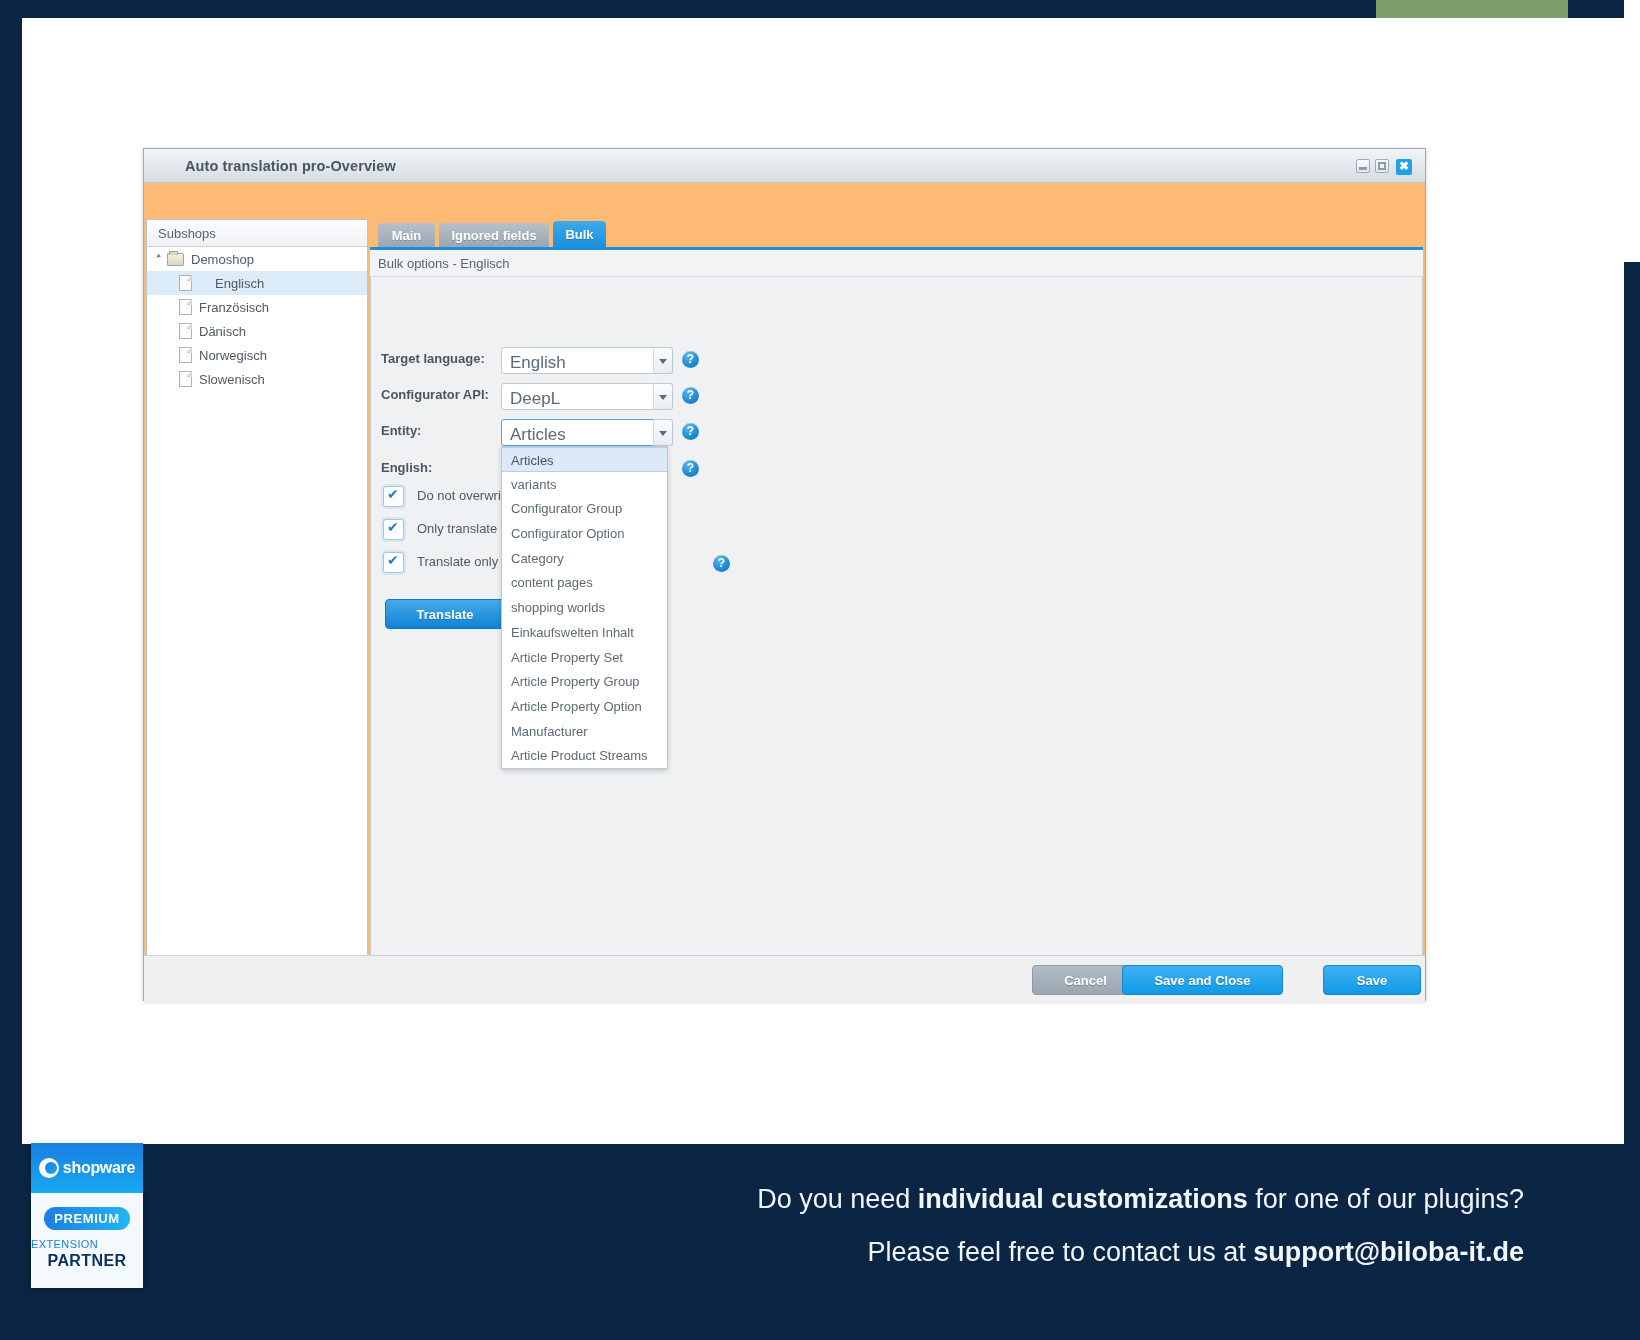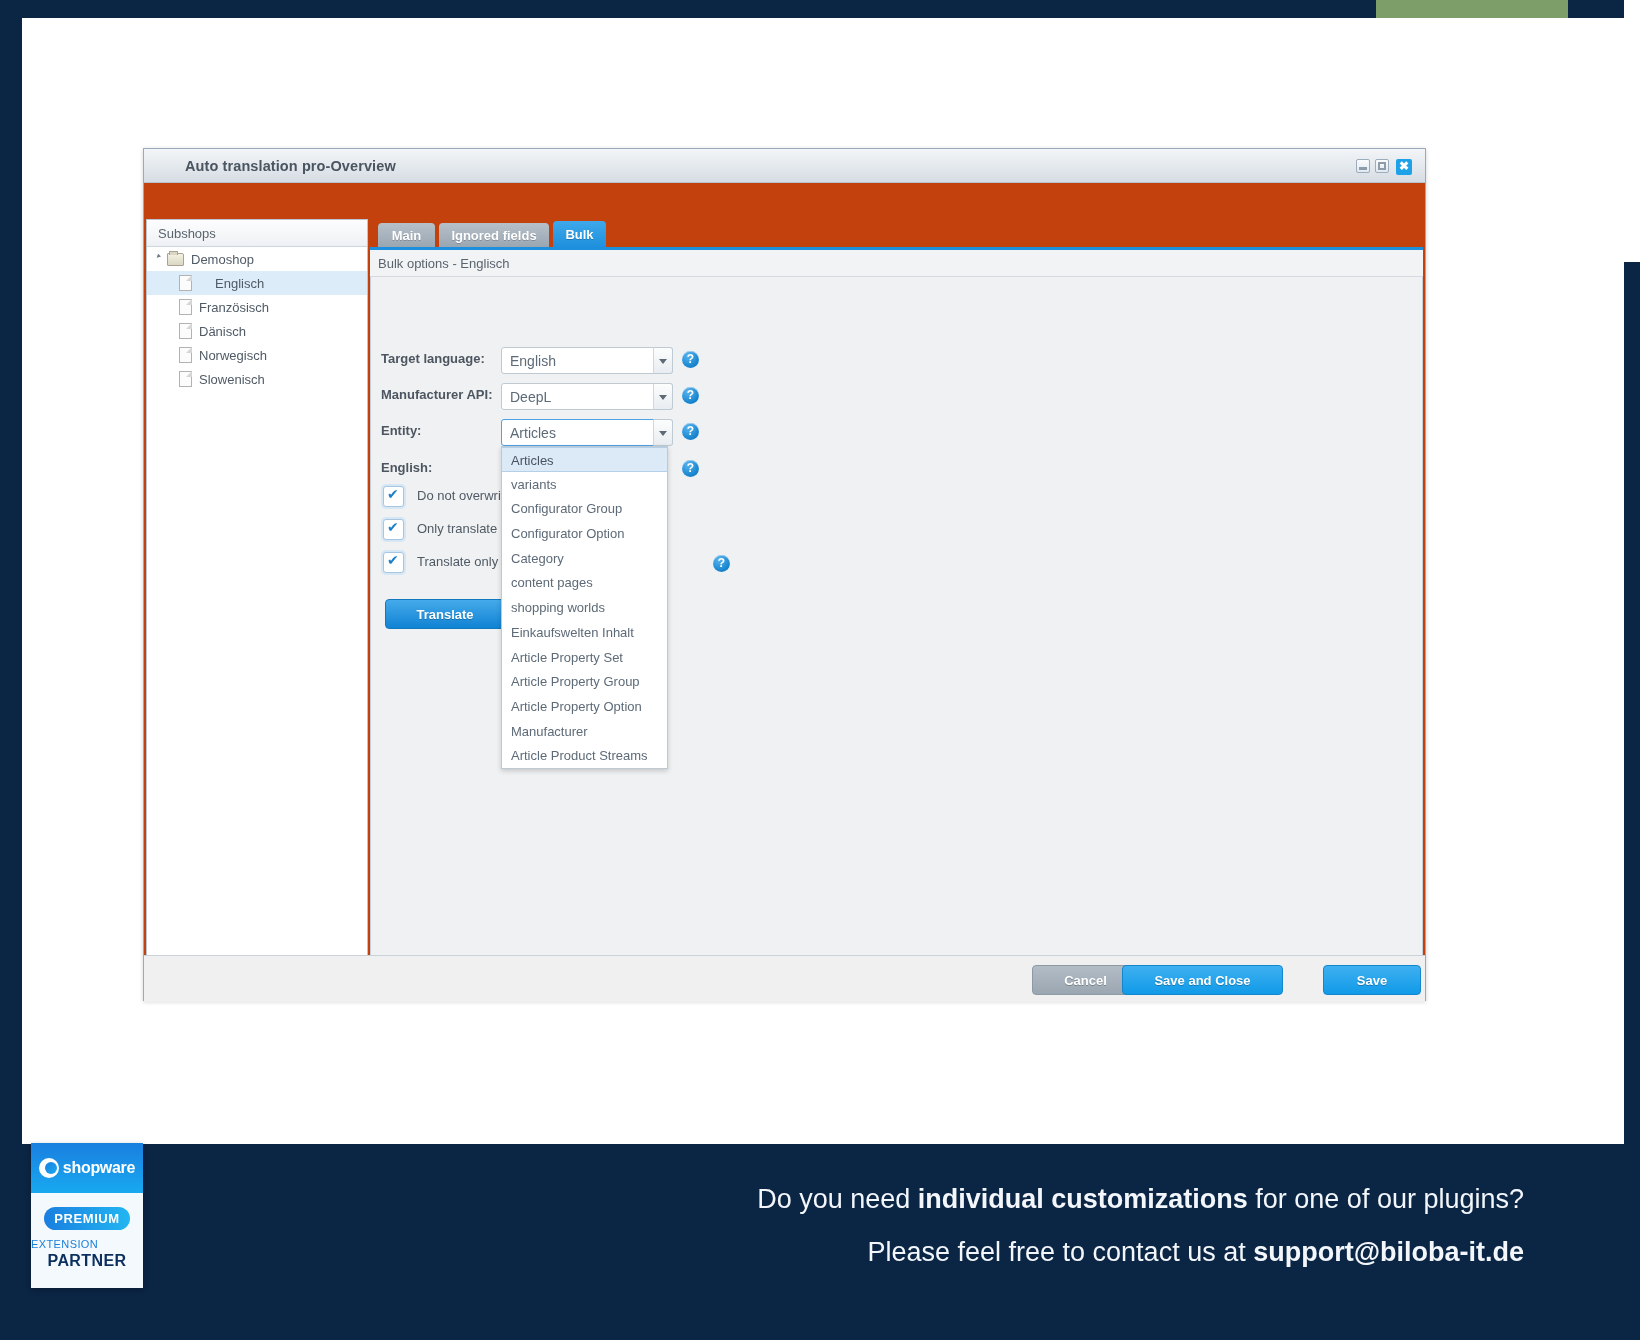--- a/index.html
+++ b/index.html
@@ -74,21 +74,21 @@
   }
   .win-btn span {
     position:absolute; left:2px; right:2px; bottom:2px; height:3px;
     background:#8c9cab;
   }
   #win-max span { top:2px; bottom:2px; height:auto; border:2px solid #8c9cab; background:none; }
 
   
   #window-body {
     position: relative; height: 819px;
-    background: #c2410c;
+    background: #fdba74;
   }
   #subshops-panel {
     position: absolute; left: 2px; top: 36px;
     width: 222px; height: 774px;
     background: #ffffff;
     border: 1px solid #b9c5d0;
   }
   #subshops-header {
     height: 27px;
     background: linear-gradient(to bottom,#fdfdfe,#eef1f4);
@@ -170,21 +170,21 @@
   .field-row { position: absolute; left: 0; width: 100%; height: 28px; }
   .field-label {
     position: absolute; left: 10px; top: 4px;
     font-size: 13px; font-weight: bold; color: #4c5661;
   }
   .field-input {
     position: absolute; left: 130px; top: 0;
     width: 167px; height: 27px;
     background: #ffffff;
     border: 1px solid #bfc9d2; border-radius: 3px;
-    font-size: 14px; color: #5d6a77;
+    font-size: 17px; color: #5d6a77;
     padding: 5px 0 0 8px;
     cursor: pointer;
   }
   .field-input.focused { border-color: #4da3e6; }
   .trigger {
     position: absolute; left: 282px; top: 0;
     width: 20px; height: 27px;
     border: 1px solid #bfc9d2; border-left: 1px solid #cfd8e0; border-radius: 0 3px 3px 0;
     background: linear-gradient(to bottom,#fcfdfd,#e8edf2);
     cursor: pointer;
@@ -403,21 +403,21 @@
       <div id="form-area">
 
         <div class="field-row" style="top:70px;">
           <div class="field-label">Target language:</div>
           <div class="field-input">English</div>
           <div class="trigger"></div>
           <div class="help-ico" style="left:311px; top:4px;">?</div>
         </div>
 
         <div class="field-row" style="top:106px;">
-          <div class="field-label">Manufacturer API:</div>
+          <div class="field-label">Configurator API:</div>
           <div class="field-input">DeepL</div>
           <div class="trigger"></div>
           <div class="help-ico" style="left:311px; top:4px;">?</div>
         </div>
 
         <div class="field-row" style="top:142px; z-index:50;">
           <div class="field-label">Entity:</div>
           <div class="field-input focused">Articles</div>
           <div class="trigger"></div>
           <div class="help-ico" style="left:311px; top:4px;">?</div>

